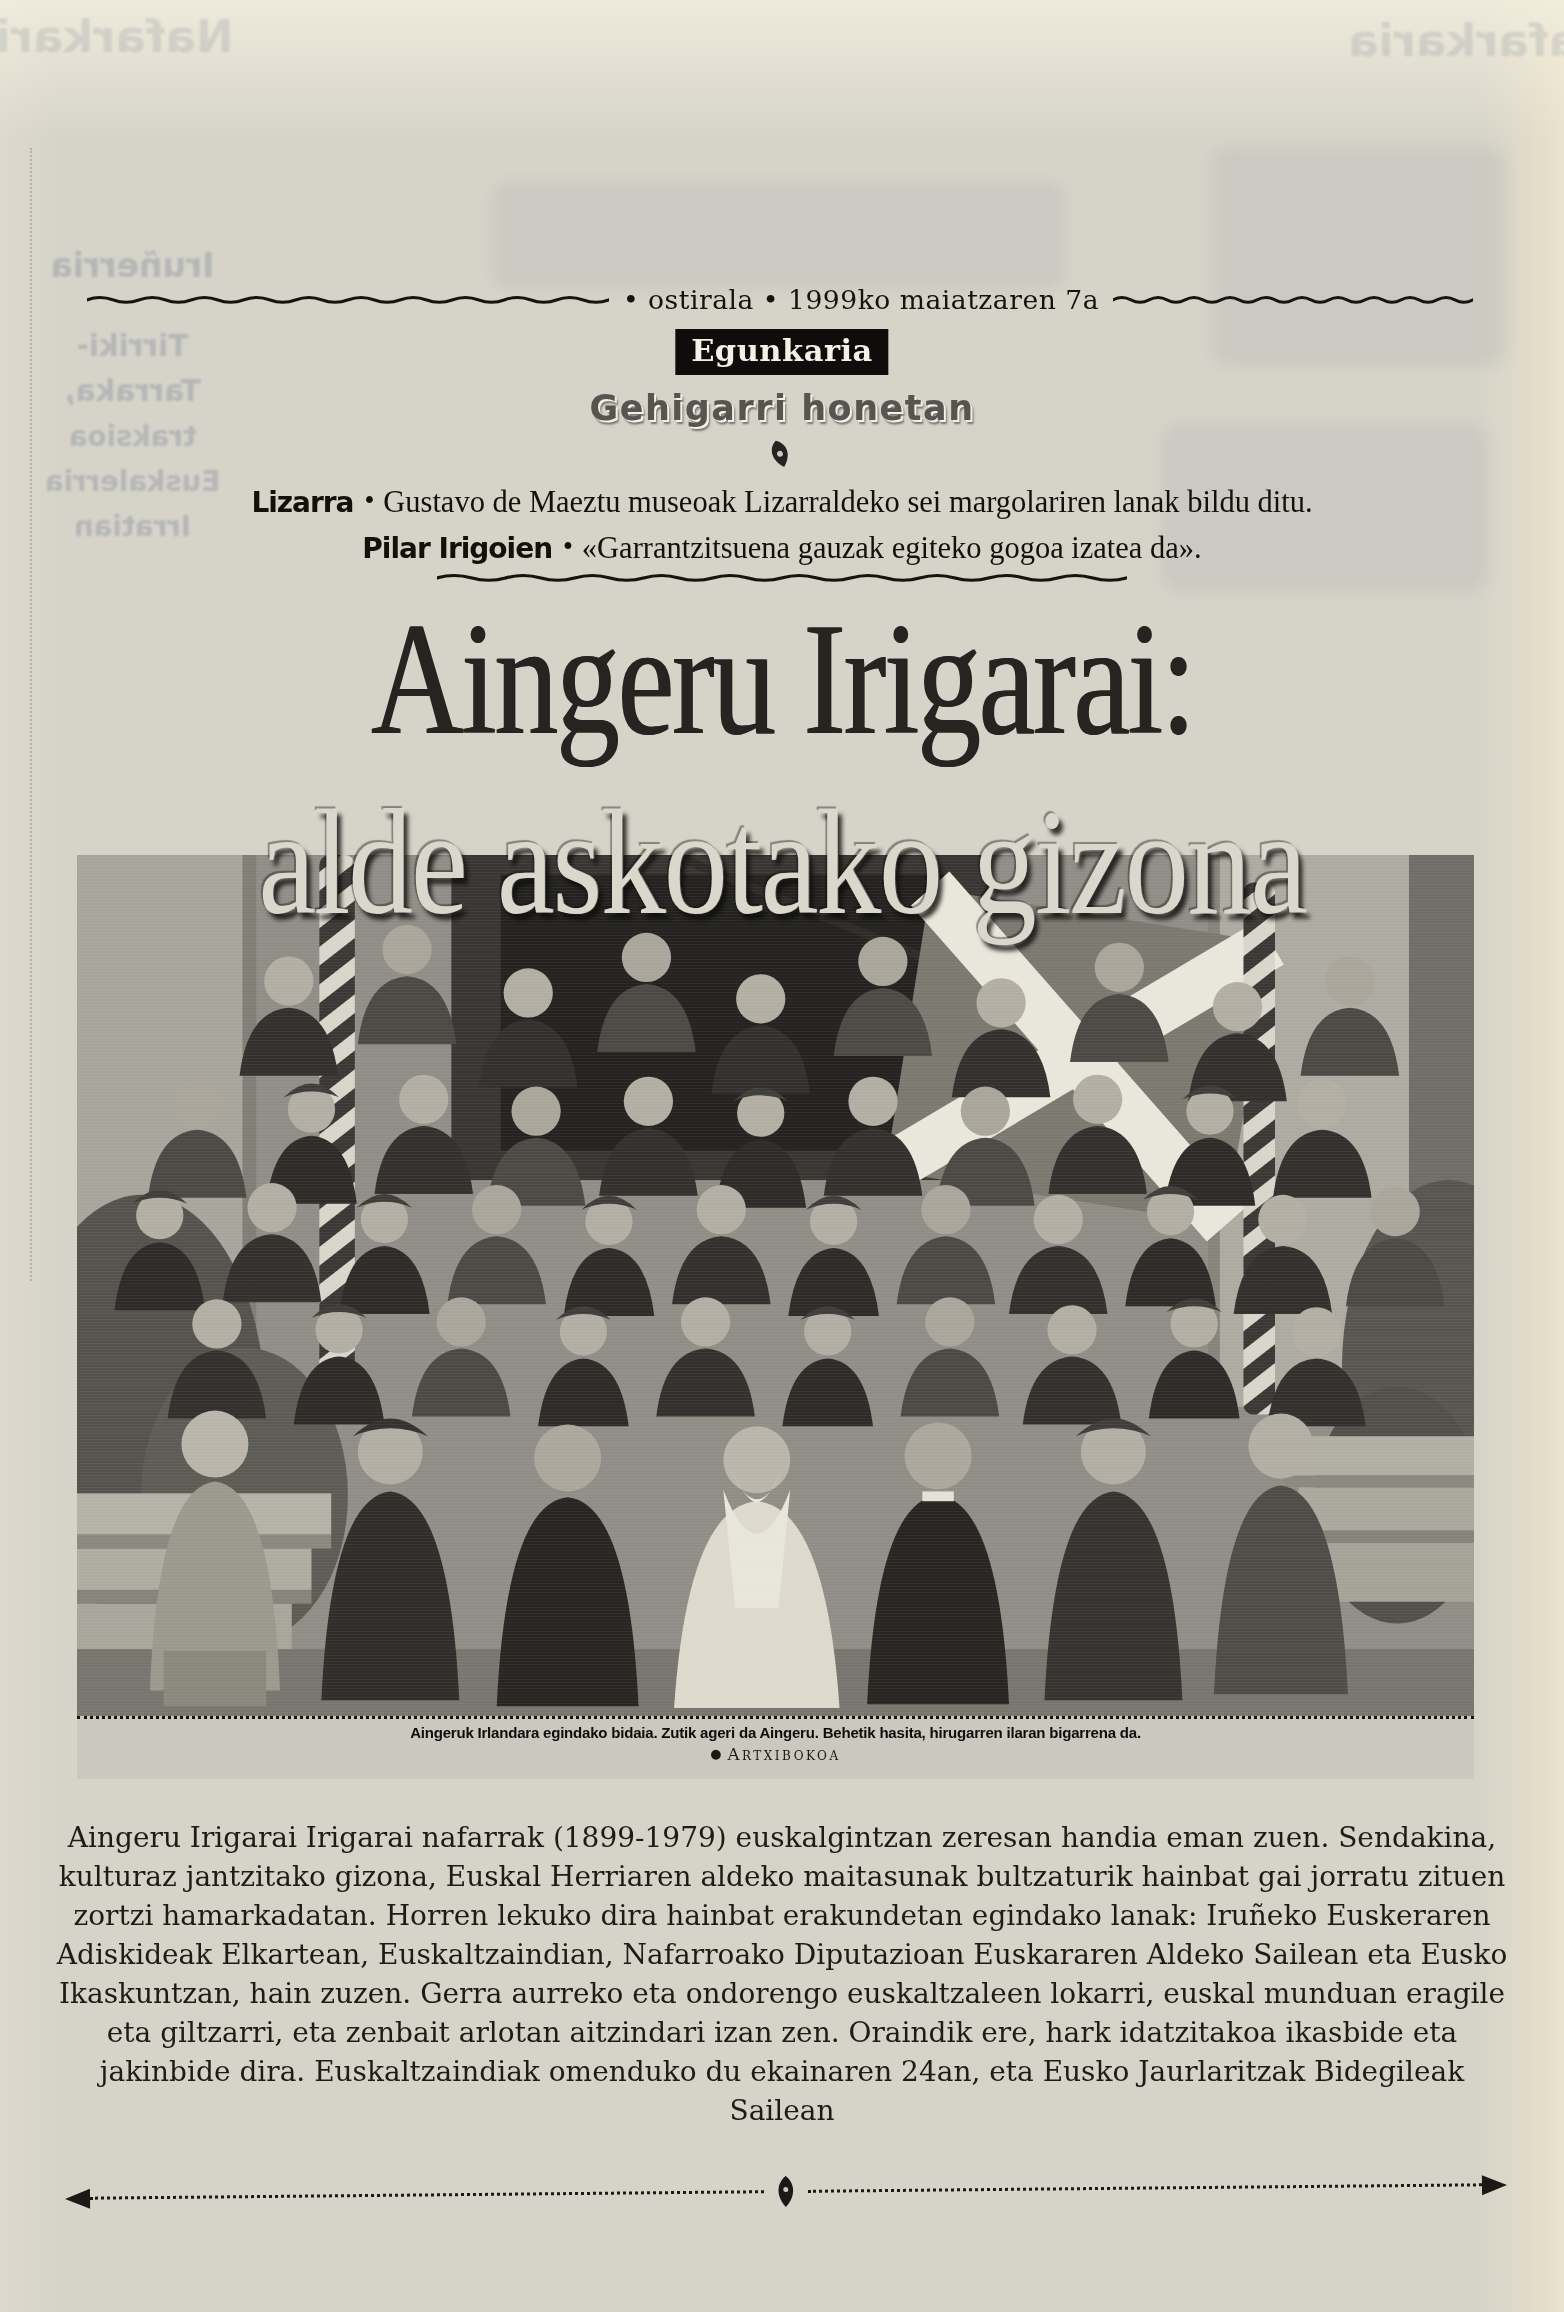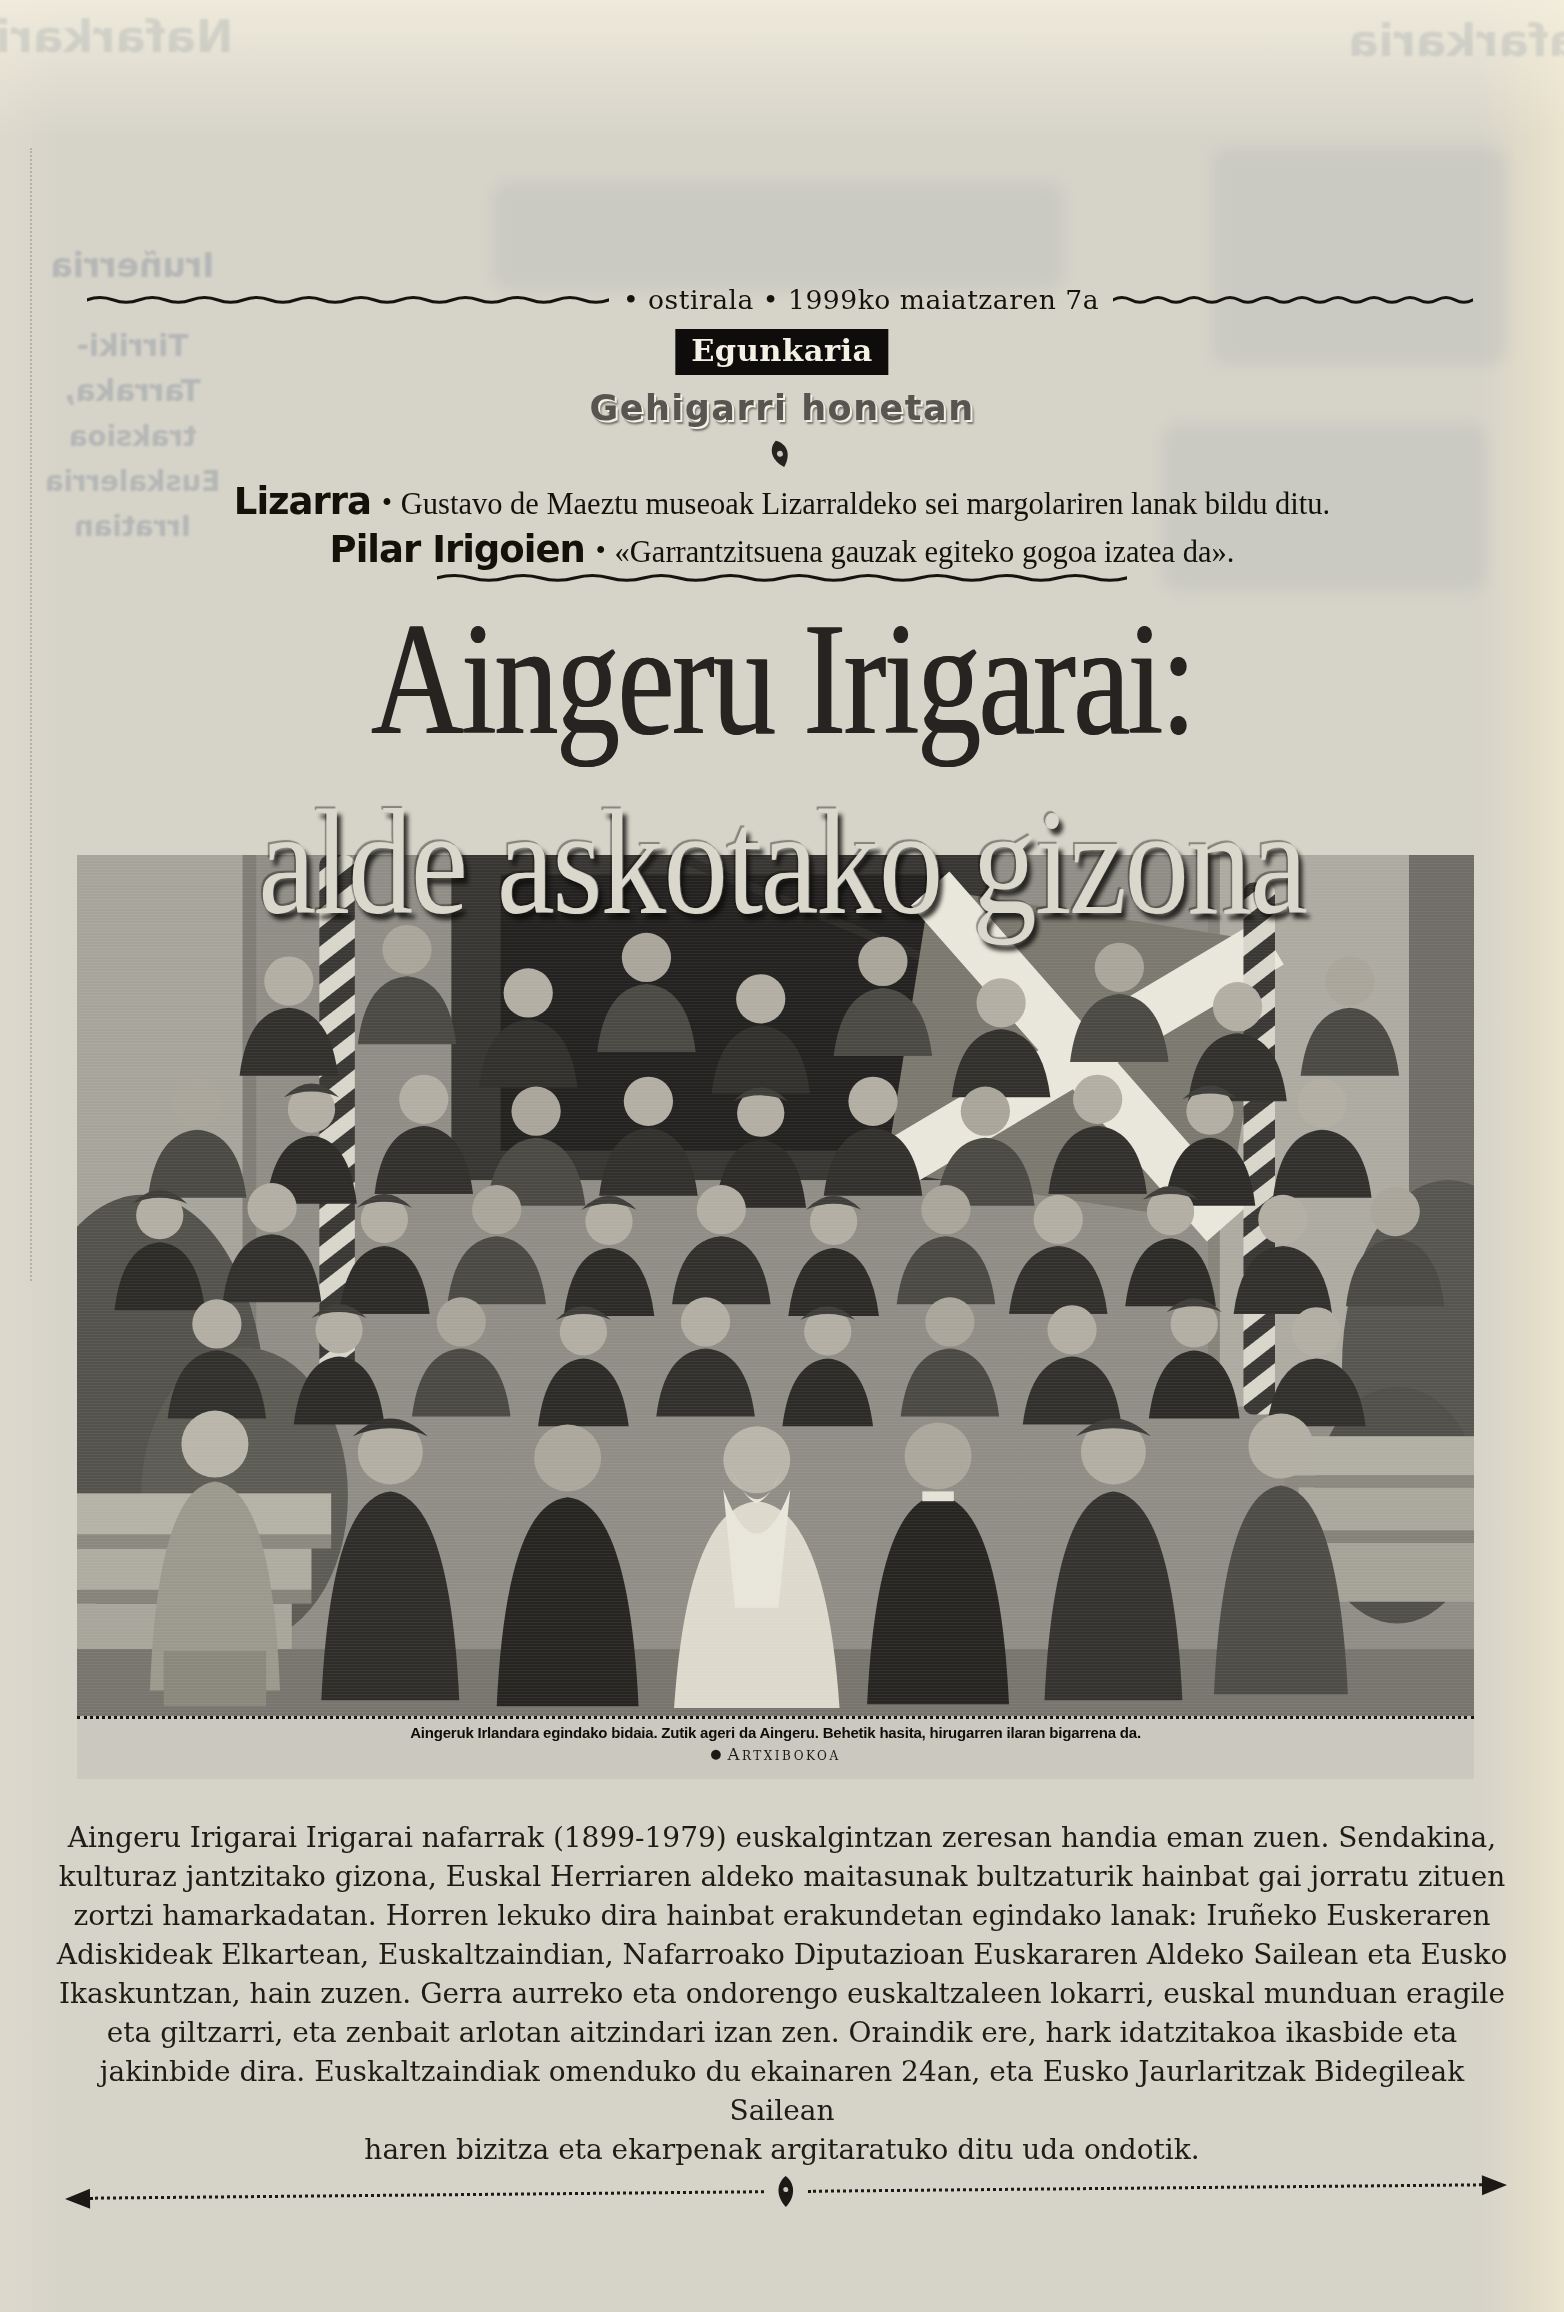--- a/index.html
+++ b/index.html
@@ -43,21 +43,21 @@
     background:#0e0d0b;color:#f4f0e5;font-family:"DejaVu Serif",serif;font-weight:bold;
     font-size:30.5px;padding:3px 15.8px 6.9px;letter-spacing:0.5px;}
   .section-title{position:absolute;top:388px;left:0;width:100%;text-align:center;
     font-family:"DejaVu Sans",sans-serif;font-weight:bold;font-size:35px;color:#57554f;
     letter-spacing:1.5px;
     text-shadow:2px 2px 0 rgba(250,247,238,.95), 3px 3.9px 2px rgba(25,23,20,.5);}
   .leaf-ornament{position:absolute;top:439px;left:50%;transform:translateX(-58%) rotate(-18deg);}
   
   .teasers{position:absolute;top:479px;left:0;width:100%;text-align:center;color:#131109;}
   .teaser-line{font-size:30.5px;line-height:45px;white-space:nowrap;}
-  .teaser-label{font-family:"DejaVu Sans",sans-serif;font-weight:bold;font-size:37px;letter-spacing:-1px;}
+  .teaser-label{font-family:"DejaVu Sans",sans-serif;font-weight:bold;font-size:28px;letter-spacing:-1px;}
   .teaser-bullet{font-size:23.6px;margin:0 6.9px 0 8.9px;vertical-align:3px;}
   .teaser-text{font-family:"Liberation Serif",serif;}
   .wavy-under{position:absolute;top:571px;left:50%;transform:translateX(-50%);width:690px;}
   
   .headline1{position:absolute;top:587px;left:0;width:100%;text-align:center;
     font-family:"Liberation Serif",serif;font-size:160px;line-height:1.15;color:#262320;
     transform:scaleX(.8);letter-spacing:-3px;
     text-shadow:1.5px 0 0 #262320;}
   .headline2{position:absolute;top:776px;left:0;width:100%;text-align:center;z-index:6;
     font-family:"Liberation Serif",serif;font-size:150px;line-height:1.15;color:#dad7cc;
@@ -309,21 +309,20 @@
   </div>
 
   <div class="body-block">
     <div>Aingeru Irigarai Irigarai nafarrak (1899-1979) euskalgintzan zeresan handia eman zuen. Sendakina,</div>
     <div>kulturaz jantzitako gizona, Euskal Herriaren aldeko maitasunak bultzaturik hainbat gai jorratu zituen</div>
     <div>zortzi hamarkadatan. Horren lekuko dira hainbat erakundetan egindako lanak: Iruñeko Euskeraren</div>
     <div>Adiskideak Elkartean, Euskaltzaindian, Nafarroako Diputazioan Euskararen Aldeko Sailean eta Eusko</div>
     <div>Ikaskuntzan, hain zuzen. Gerra aurreko eta ondorengo euskaltzaleen lokarri, euskal munduan eragile</div>
     <div>eta giltzarri, eta zenbait arlotan aitzindari izan zen. Oraindik ere, hark idatzitakoa ikasbide eta</div>
     <div>jakinbide dira. Euskaltzaindiak omenduko du ekainaren 24an, eta Eusko Jaurlaritzak Bidegileak Sailean</div>
-    <div>haren bizitza eta ekarpenak argitaratuko ditu uda ondotik.</div>
   </div>
 
   <div class="bottom-arrow">
     <span class="arr-head-l"></span>
     <span class="arr-dots"></span>
     <svg class="arr-leaf" width="23.6" height="33" viewBox="0 0 24 34">
       <path d="M12,1 C21,8 23,21 12,33 C1,21 3,8 12,1 Z" fill="#1b1815"></path>
       <circle cx="12" cy="15" r="2.6" fill="#cbc8c0"></circle>
     </svg>
     <span class="arr-dots"></span>

